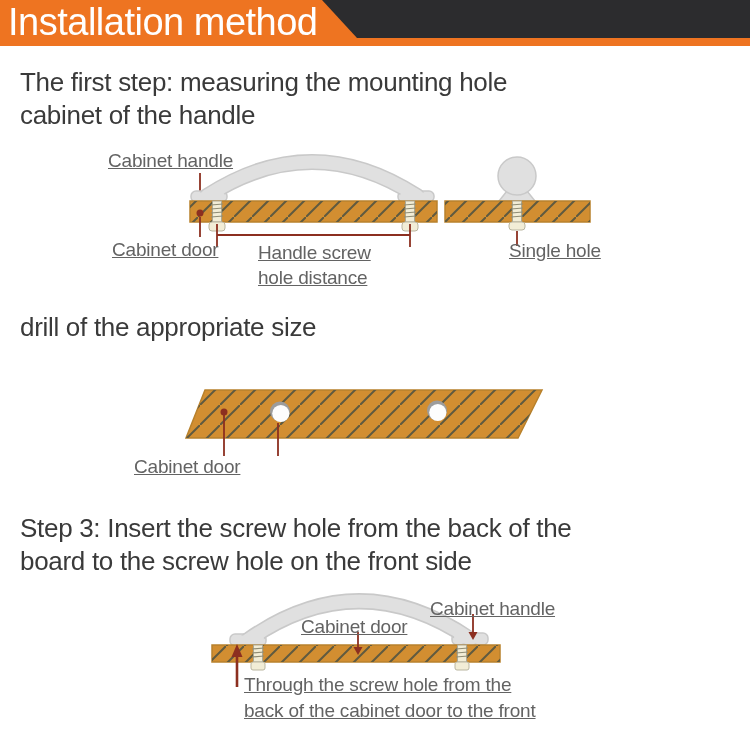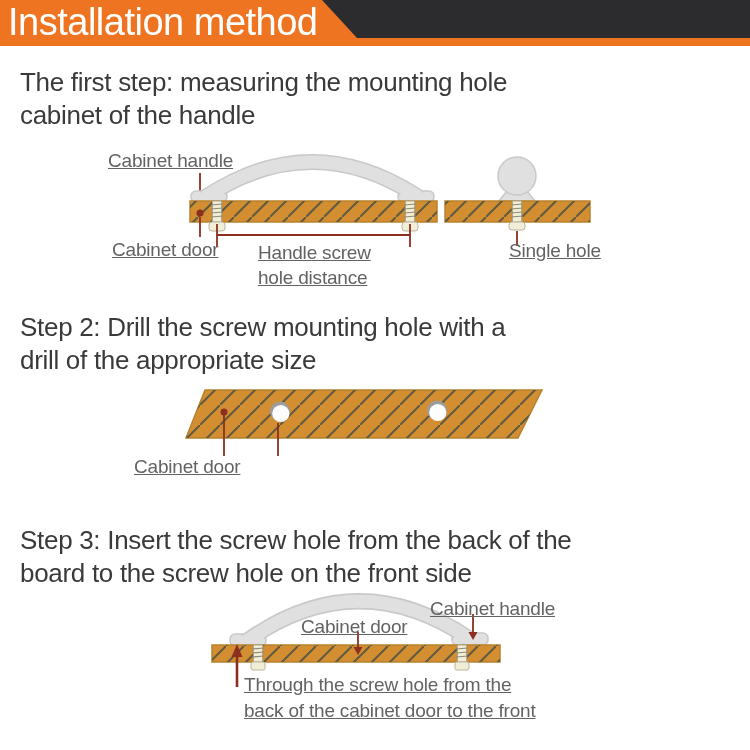--- a/index.html
+++ b/index.html
@@ -131,21 +131,20 @@
 
   <div class="label" style="left:108px;top:148px;">Cabinet handle</div>
   <div class="label" style="left:112px;top:237px;">Cabinet door</div>
   <div class="label" style="left:258px;top:240px;">
     <div>Handle screw</div>
     <div>hole distance</div>
   </div>
   <div class="label" style="left:473px;top:238px;margin-left:36px;">Single hole</div>
 
   <div class="heading" style="left:20px;top:311px;width:600px;">
-    <div>Step 2: Drill the screw mounting hole with a</div>
     <div>drill of the appropriate size</div>
   </div>
 
   <svg style="left:180px;top:385px;" width="400" height="78" viewBox="0 0 400 78">
     <defs>
       <pattern id="hatch2" patternUnits="userSpaceOnUse" width="20" height="20">
         <line class="hatchline" x1="-2" y1="22" x2="22" y2="-2"></line>
       </pattern>
     </defs>
 
@@ -167,21 +166,21 @@
       <circle class="reddot" cx="44" cy="27" r="3.5"></circle>
       <line class="redline" x1="44" y1="30" x2="44" y2="71"></line>
     </g>
     <g>
       <line class="redline" x1="98" y1="38" x2="98" y2="71"></line>
     </g>
   </svg>
 
   <div class="label" style="left:134px;top:454px;">Cabinet door</div>
 
-  <div class="heading" style="left:20px;top:524px;width:640px;">
+  <div class="heading" style="left:20px;top:512px;width:640px;">
     <div>Step 3: Insert the screw hole from the back of the</div>
     <div>board to the screw hole on the front side</div>
   </div>
 
   <svg style="left:190px;top:592px;" width="380" height="102" viewBox="0 0 380 102">
     <defs>
       <pattern id="hatch3" patternUnits="userSpaceOnUse" width="18" height="18">
         <line class="hatchline" x1="-2" y1="20" x2="20" y2="-2"></line>
       </pattern>
     </defs>

